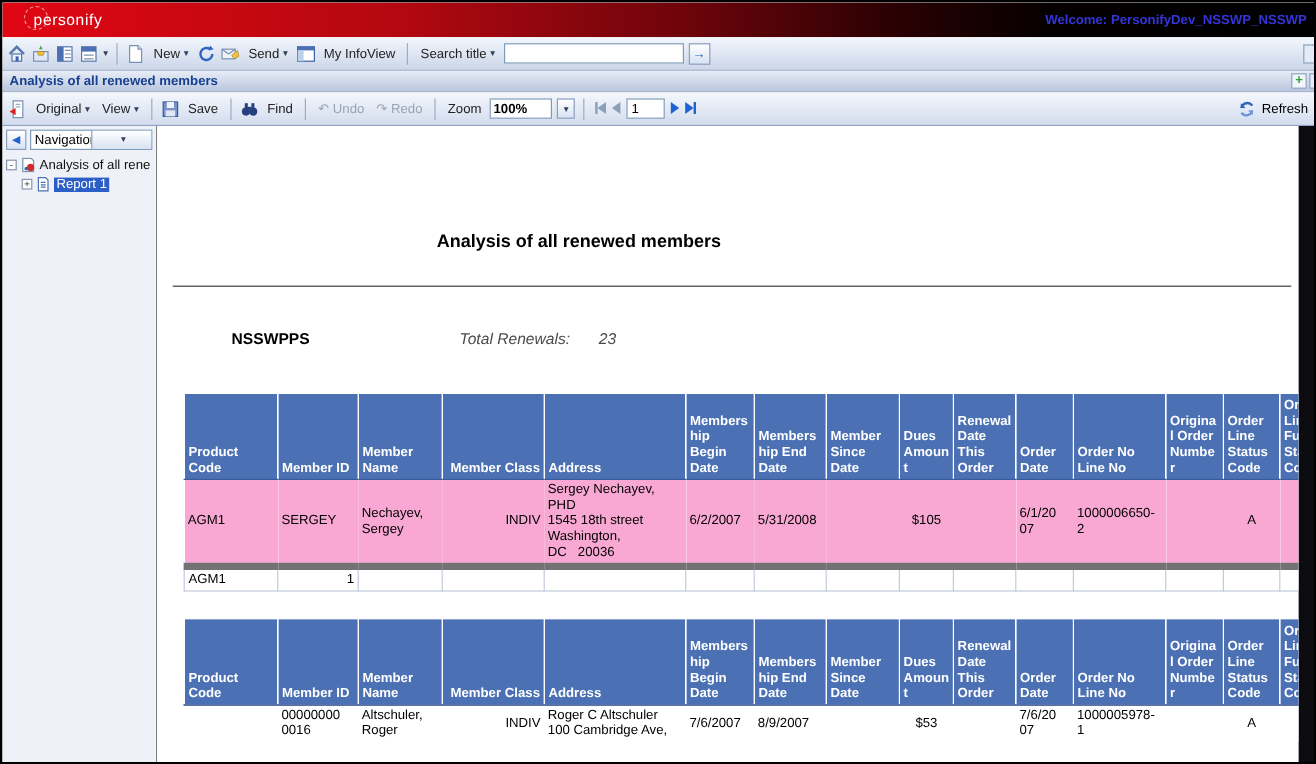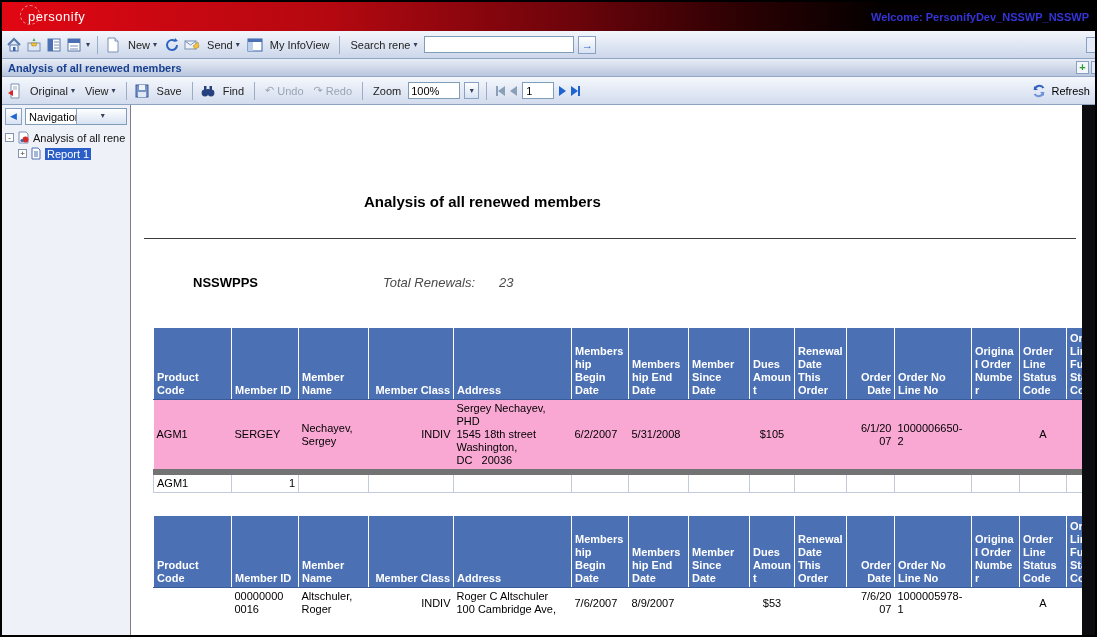--- a/index.html
+++ b/index.html
@@ -32,21 +32,21 @@
             background:linear-gradient(#e8edf6,#b9c6dd); border-bottom:1px solid #97a8c6; }
   .tabtitle { font-size:11px; font-weight:bold; color:#173f90; padding-left:6px; }
   .tab-plus { margin-left:auto; width:13px; height:13px; background:#f2f6fb; border:1px solid #8aa0c0;
               color:#2e9e2e; font-size:11px; line-height:11px; text-align:center; font-weight:bold; margin-right:2px; }
   .tab-partial { width:7px; height:13px; background:#e4ebf7; border:1px solid #8aa0c0; margin-right:-3px; }
 
   
   .doctoolbar { height:28px; flex:0 0 28px; display:flex; align-items:center; gap:4px; padding:0 5px;
                 background:linear-gradient(#f4f7fc,#d3dcee); border-bottom:1px solid #8fa3c2; }
   .gray { color:#9aa4b5 !important; }
-  .zoombox { width:52px; height:17px; border:1px solid #7f9db9; background:#fff; font-size:11px; padding:0 2px; }
+  .zoombox { width:52px; height:17px; border:1px solid #7f9db9; background:#fff; font-size:11px; padding:0 2px;font-weight:bold; }
   .zoomcaret { width:15px; height:17px; background:linear-gradient(#fff,#d8e2f2); border:1px solid #8aa0c0;
                font-size:8px; color:#33415c; text-align:center; line-height:15px; }
   .pageinput { width:32px; height:17px; border:1px solid #7f9db9; background:#fff; font-size:11px; padding:0 3px; }
   .tri { width:0; height:0; border-style:solid; display:inline-block; }
   .tri.l { border-width:5px 7px 5px 0; border-color:transparent #8aa0b8 transparent transparent; }
   .tri.r { border-width:5px 0 5px 7px; border-color:transparent transparent transparent #1e63d0; }
   .bar { width:2px; height:10px; display:inline-block; background:#8aa0b8; }
   .bar.b { background:#1e63d0; }
   .navgrp { display:flex; align-items:center; gap:5px; margin-left:2px; }
   .refresh { margin-left:auto; display:flex; align-items:center; gap:4px; font-size:11px; }
@@ -110,21 +110,21 @@
   table.rpt th:nth-child(2), table.rpt td:nth-child(2){width:67px;}
   table.rpt th:nth-child(3), table.rpt td:nth-child(3){width:70px;}
   table.rpt th:nth-child(4), table.rpt td:nth-child(4){width:85px;text-align:right;}
   table.rpt th:nth-child(5), table.rpt td:nth-child(5){width:118px;}
   table.rpt th:nth-child(6), table.rpt td:nth-child(6){width:57px;margin-top:39px;}
   table.rpt th:nth-child(7), table.rpt td:nth-child(7){width:60px;}
   table.rpt th:nth-child(8), table.rpt td:nth-child(8){width:61px;}
   table.rpt th:nth-child(9), table.rpt td:nth-child(9){width:45px; }
   table.rpt td:nth-child(9){text-align:center;}
   table.rpt th:nth-child(10), table.rpt td:nth-child(10){width:52px;}
-  table.rpt th:nth-child(11), table.rpt td:nth-child(11){width:48px;text-align:right;}
+  table.rpt th:nth-child(11), table.rpt td:nth-child(11){width:48px;}
   table.rpt th:nth-child(12), table.rpt td:nth-child(12){width:77px;}
   table.rpt th:nth-child(13), table.rpt td:nth-child(13){width:48px;}
   table.rpt th:nth-child(14), table.rpt td:nth-child(14){width:47px;}
   table.rpt td:nth-child(14), table.rpt td:nth-child(15){text-align:center;}
   table.rpt th:nth-child(15), table.rpt td:nth-child(15){width:45px;}
 </style>
 </head>
 <body>
 
 <div id="screen">
@@ -203,21 +203,21 @@
           <rect x="1" y="2" width="14" height="12" fill="#fff" stroke="#3a62a8"></rect>
           <rect x="1" y="2" width="14" height="3" fill="#4b70b4"></rect>
           <rect x="1" y="5" width="5" height="9" fill="#bcd0ec"></rect>
         </svg>
     </span>
     <span class="tbtn">
       <span>My InfoView</span>
     </span>
     <span class="sep"></span>
     <span class="tbtn">
-      <span>Search rene</span>
+      <span>Search title</span>
       <span class="caret">▾</span>
     </span>
     <input class="search-input" value="" style="">
     <span class="go-btn">→</span>
     <span class="edge-partial"></span>
   </div>
 
   <div class="tabbar">
     <span class="tabtitle">Analysis of all renewed members</span>
     <span class="tab-plus">+</span>

